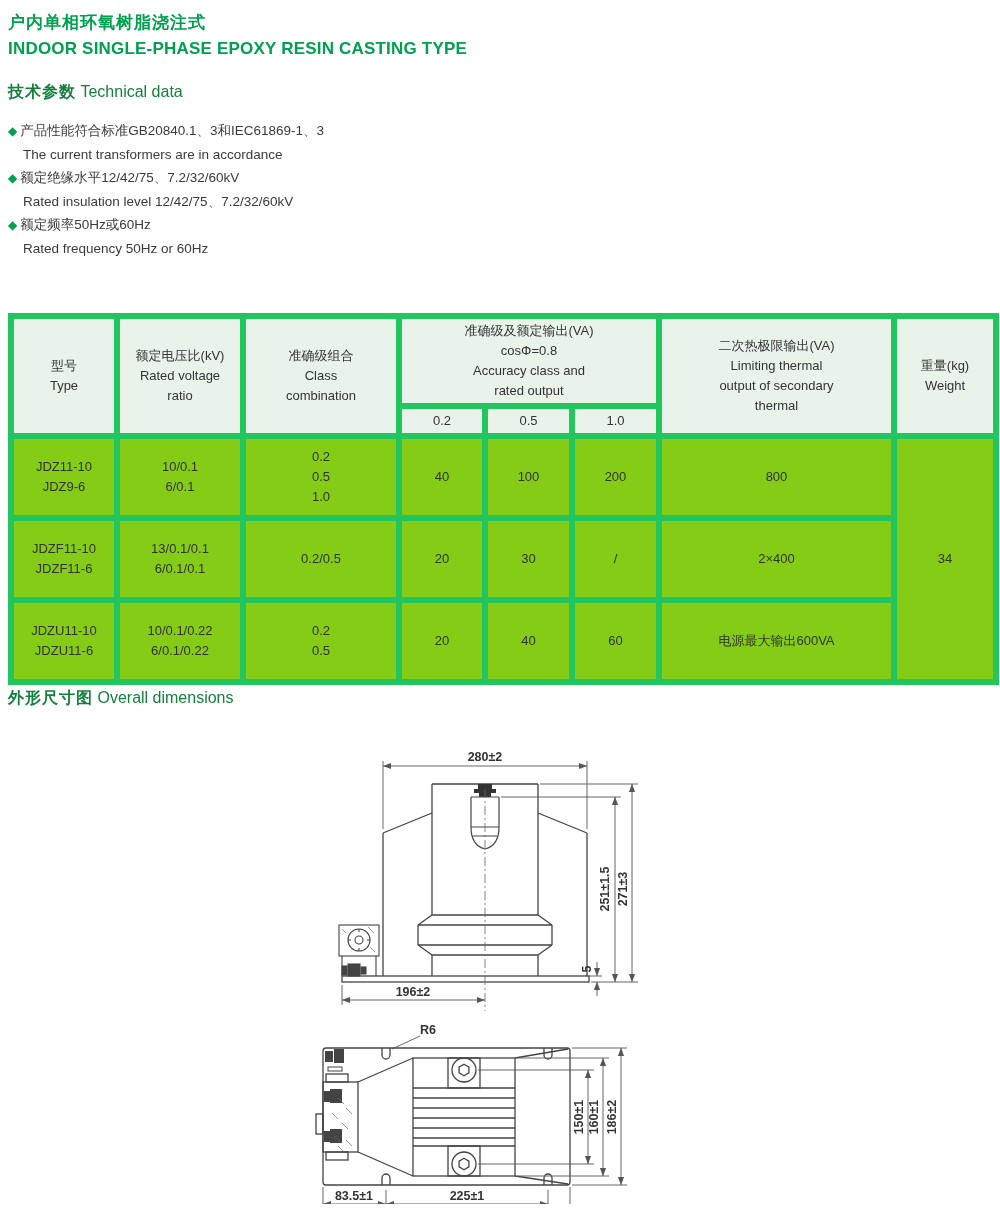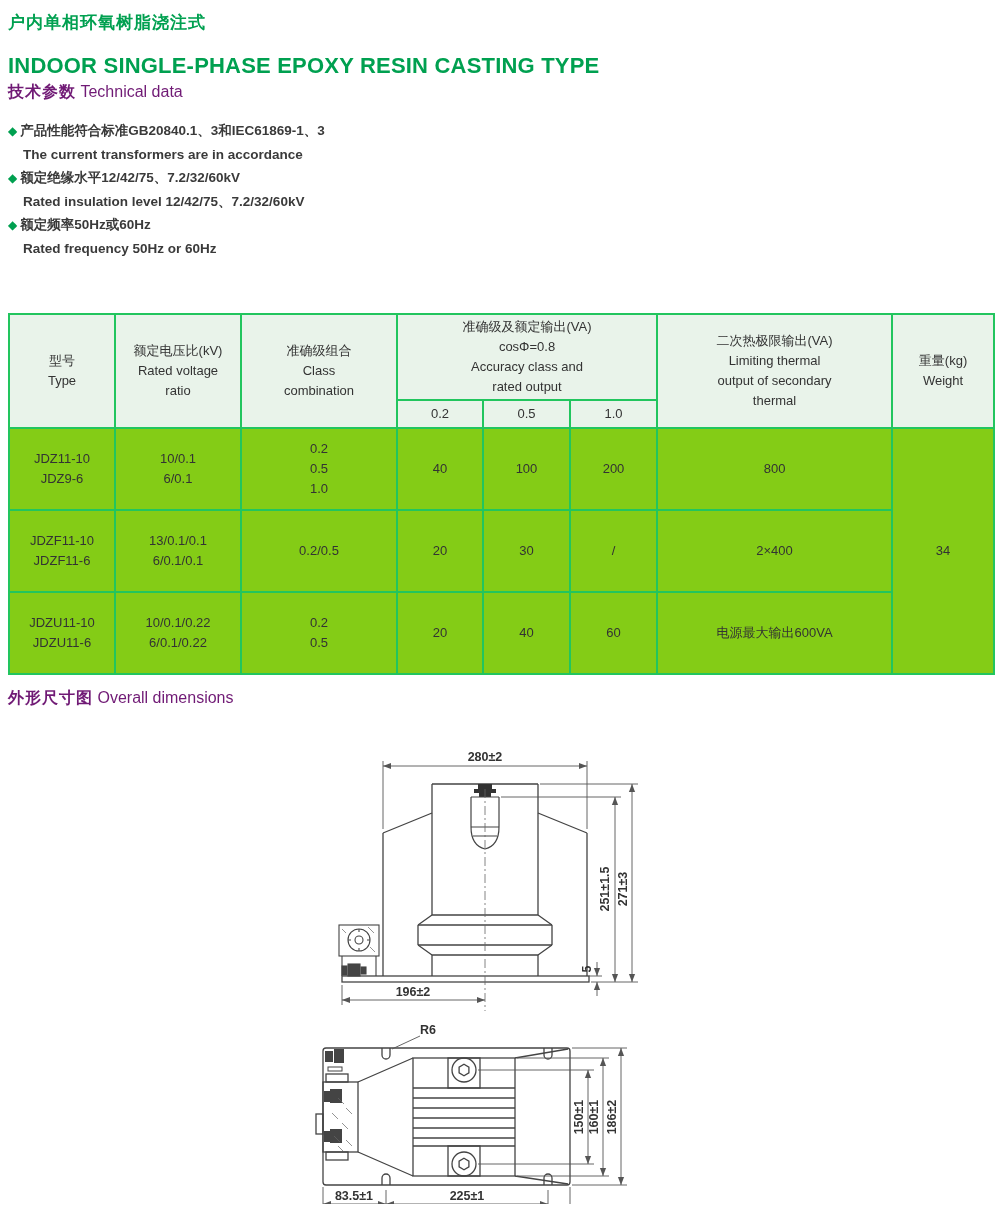--- a/index.html
+++ b/index.html
@@ -1,30 +1,30 @@
 <!DOCTYPE html>
 <html><head>
 <meta charset="utf-8">
 <style>
   html,body{margin:0;padding:0;background:#ffffff;}
   .page{position:relative;width:1000px;height:1204px;background:#fff;overflow:hidden;
         font-family:"Liberation Sans","DejaVu Sans",sans-serif;color:#333;}
   .titleblock{position:absolute;left:8px;top:12px;line-height:1.35;}
   .t-zh{font-size:17px;font-weight:700;color:#00a050;letter-spacing:1px;}
-  .t-en{font-size:22px;font-weight:700;color:#00a050;margin-top:16px;letter-spacing:.2px;}
-  .sec{position:absolute;left:8px;font-size:16px;color:#701a75;}
+  .t-en{font-size:17px;font-weight:700;color:#00a050;margin-top:3px;letter-spacing:.2px;}
+  .sec{position:absolute;left:8px;font-size:16px;color:#15803d;}
   .sec-zh{font-weight:700;letter-spacing:1px;}
   .sec-en{font-weight:400;}
-  .features{position:absolute;left:8px;top:119px;font-size:13.5px;color:#3a3a3a;font-weight:bold;}
+  .features{position:absolute;left:8px;top:119px;font-size:13.5px;color:#3a3a3a;}
   .features .ln{line-height:23px;white-space:nowrap;}
   .features .en{padding-left:15px;}
   .diamond{color:#00a050;font-size:12px;margin-right:3px;}
   table.spec{position:absolute;left:8px;top:313px;width:985px;border-collapse:collapse;
              border:2px solid #222;font-size:13px;color:#333;table-layout:fixed;}
-  table.spec th,table.spec td{border:2px solid #22c55e;text-align:center;vertical-align:middle;
+  table.spec th,table.spec td{border:6px solid #22c55e;text-align:center;vertical-align:middle;
              padding:2px 3px;font-weight:400;line-height:20px;}
   table.spec thead th{background:#e9f3ea;}
   tr.hrow1{height:78px;} tr.hrow2{height:28px;}
   tr.brow{height:82px;background:#84cc16;}
   svg text{font-family:"Liberation Sans","DejaVu Sans",sans-serif;}
   .dimtxt{font-size:12.5px;font-weight:700;fill:#333;}
   .svgabs{position:absolute;}
 </style>
 </head>
 <body>

